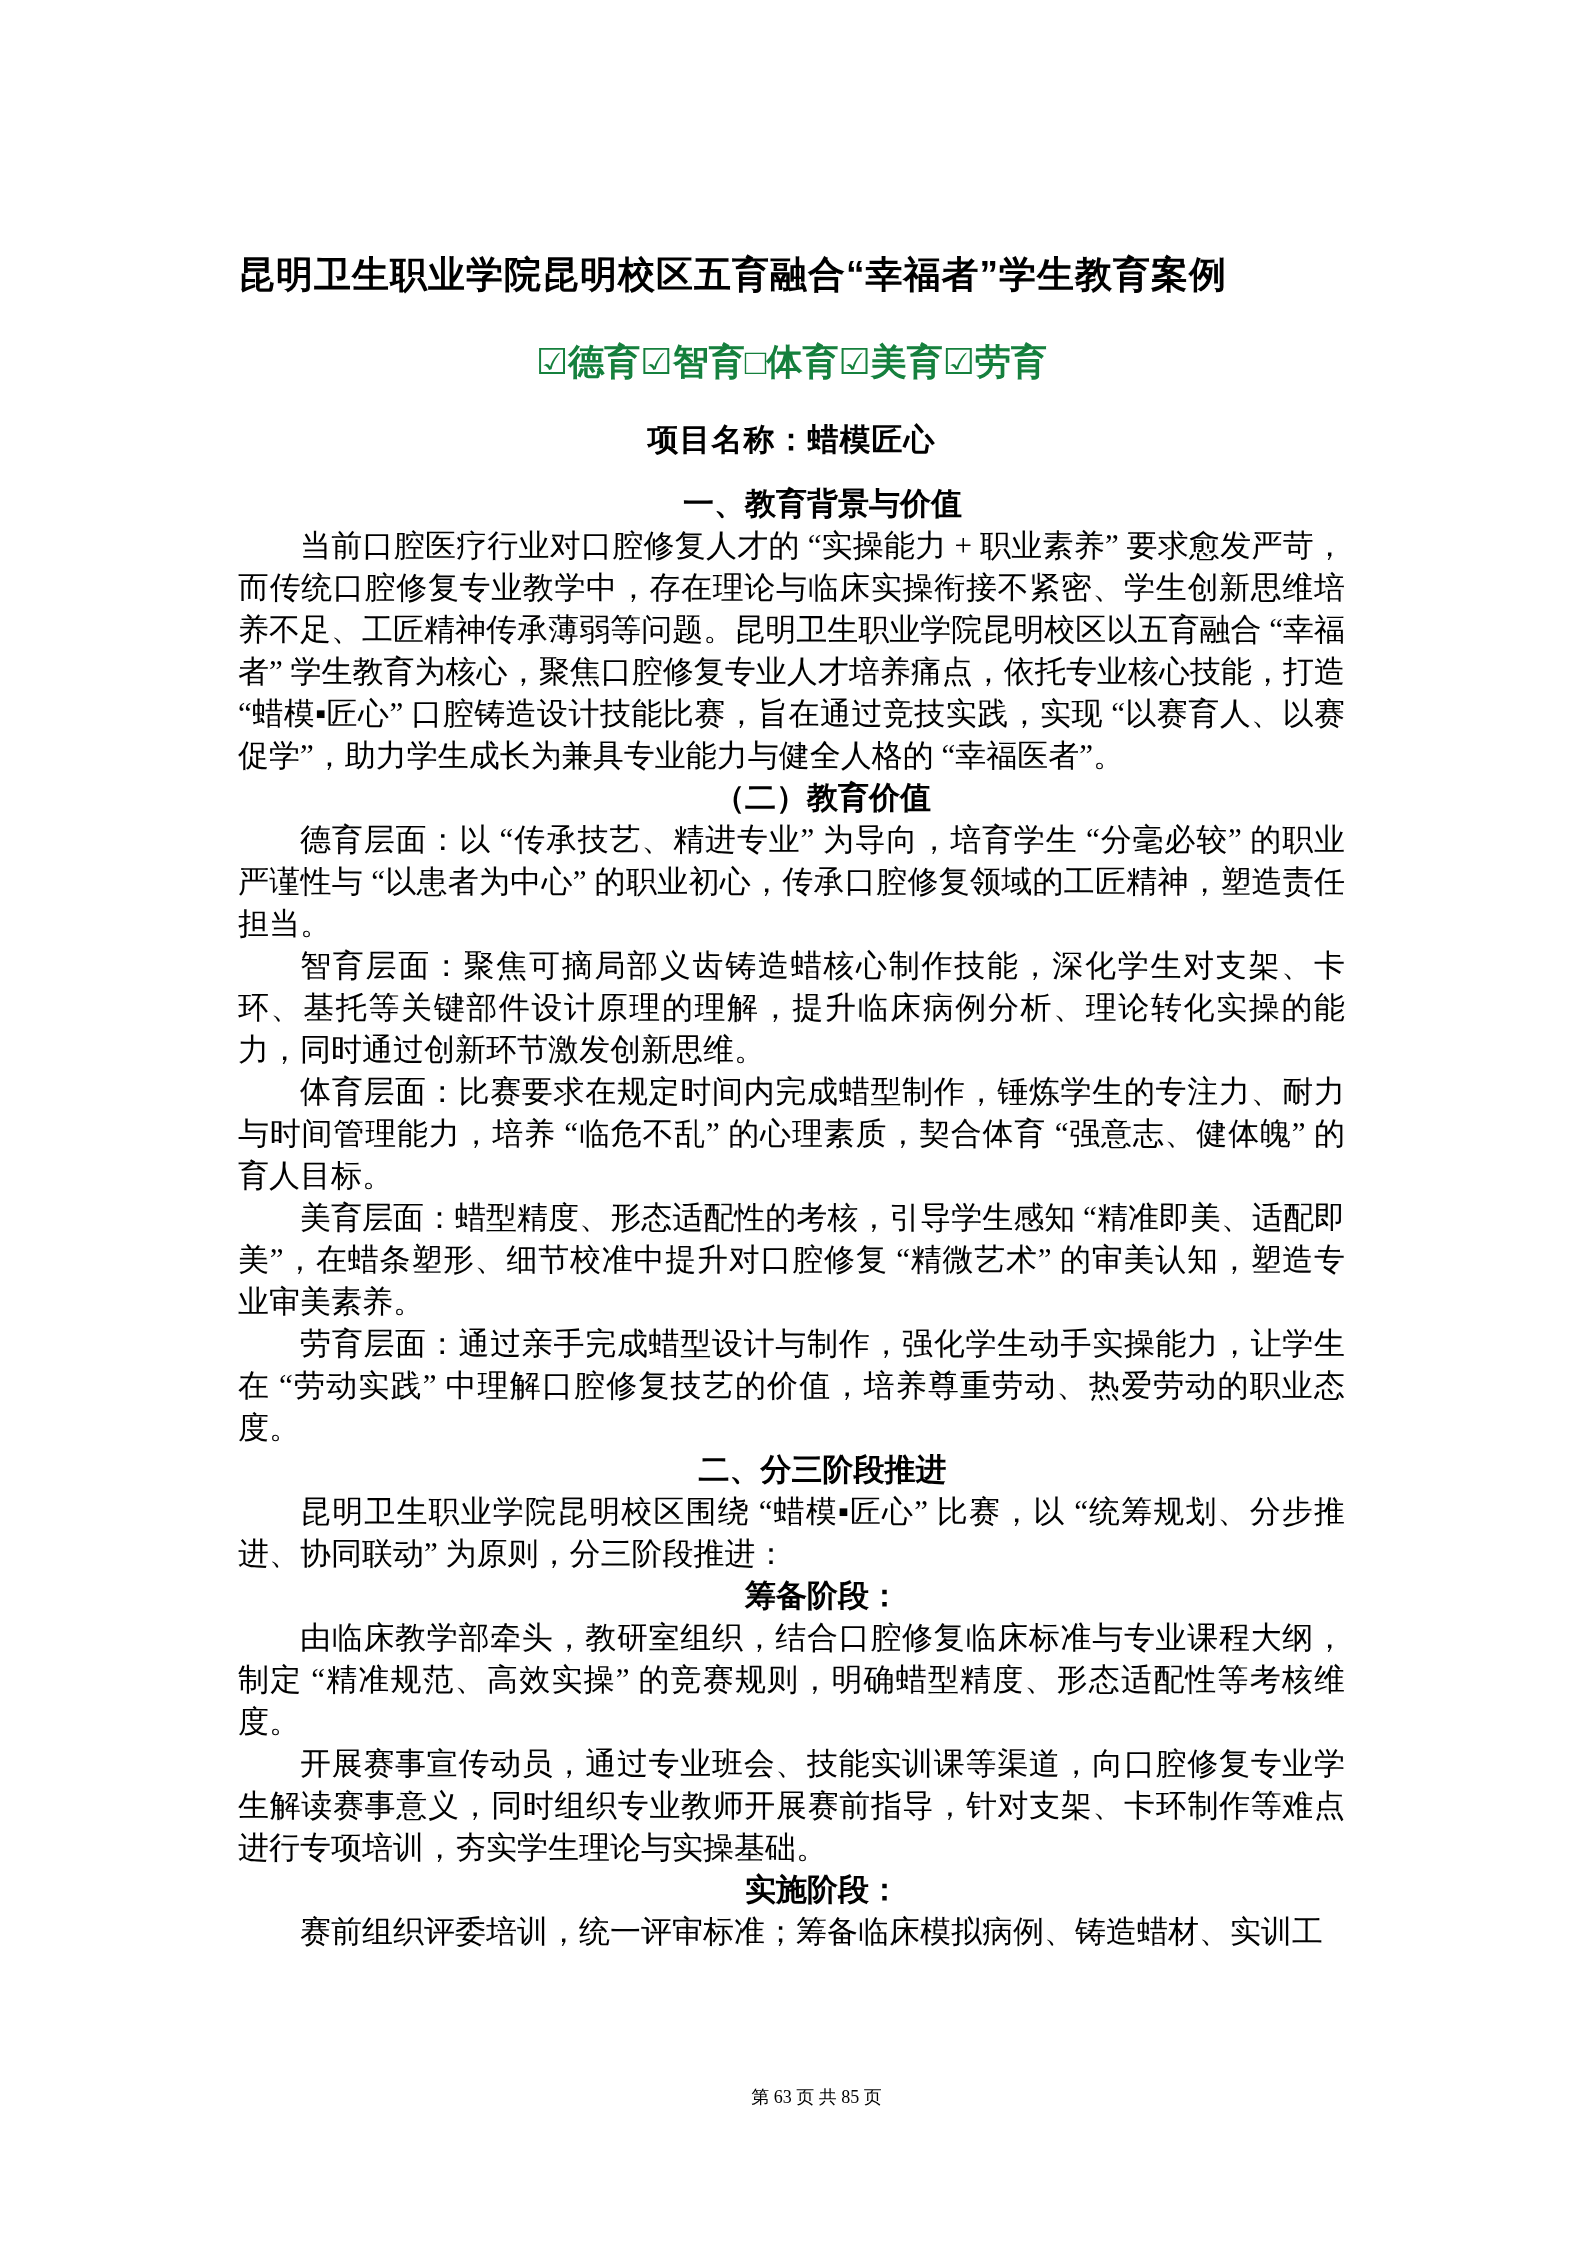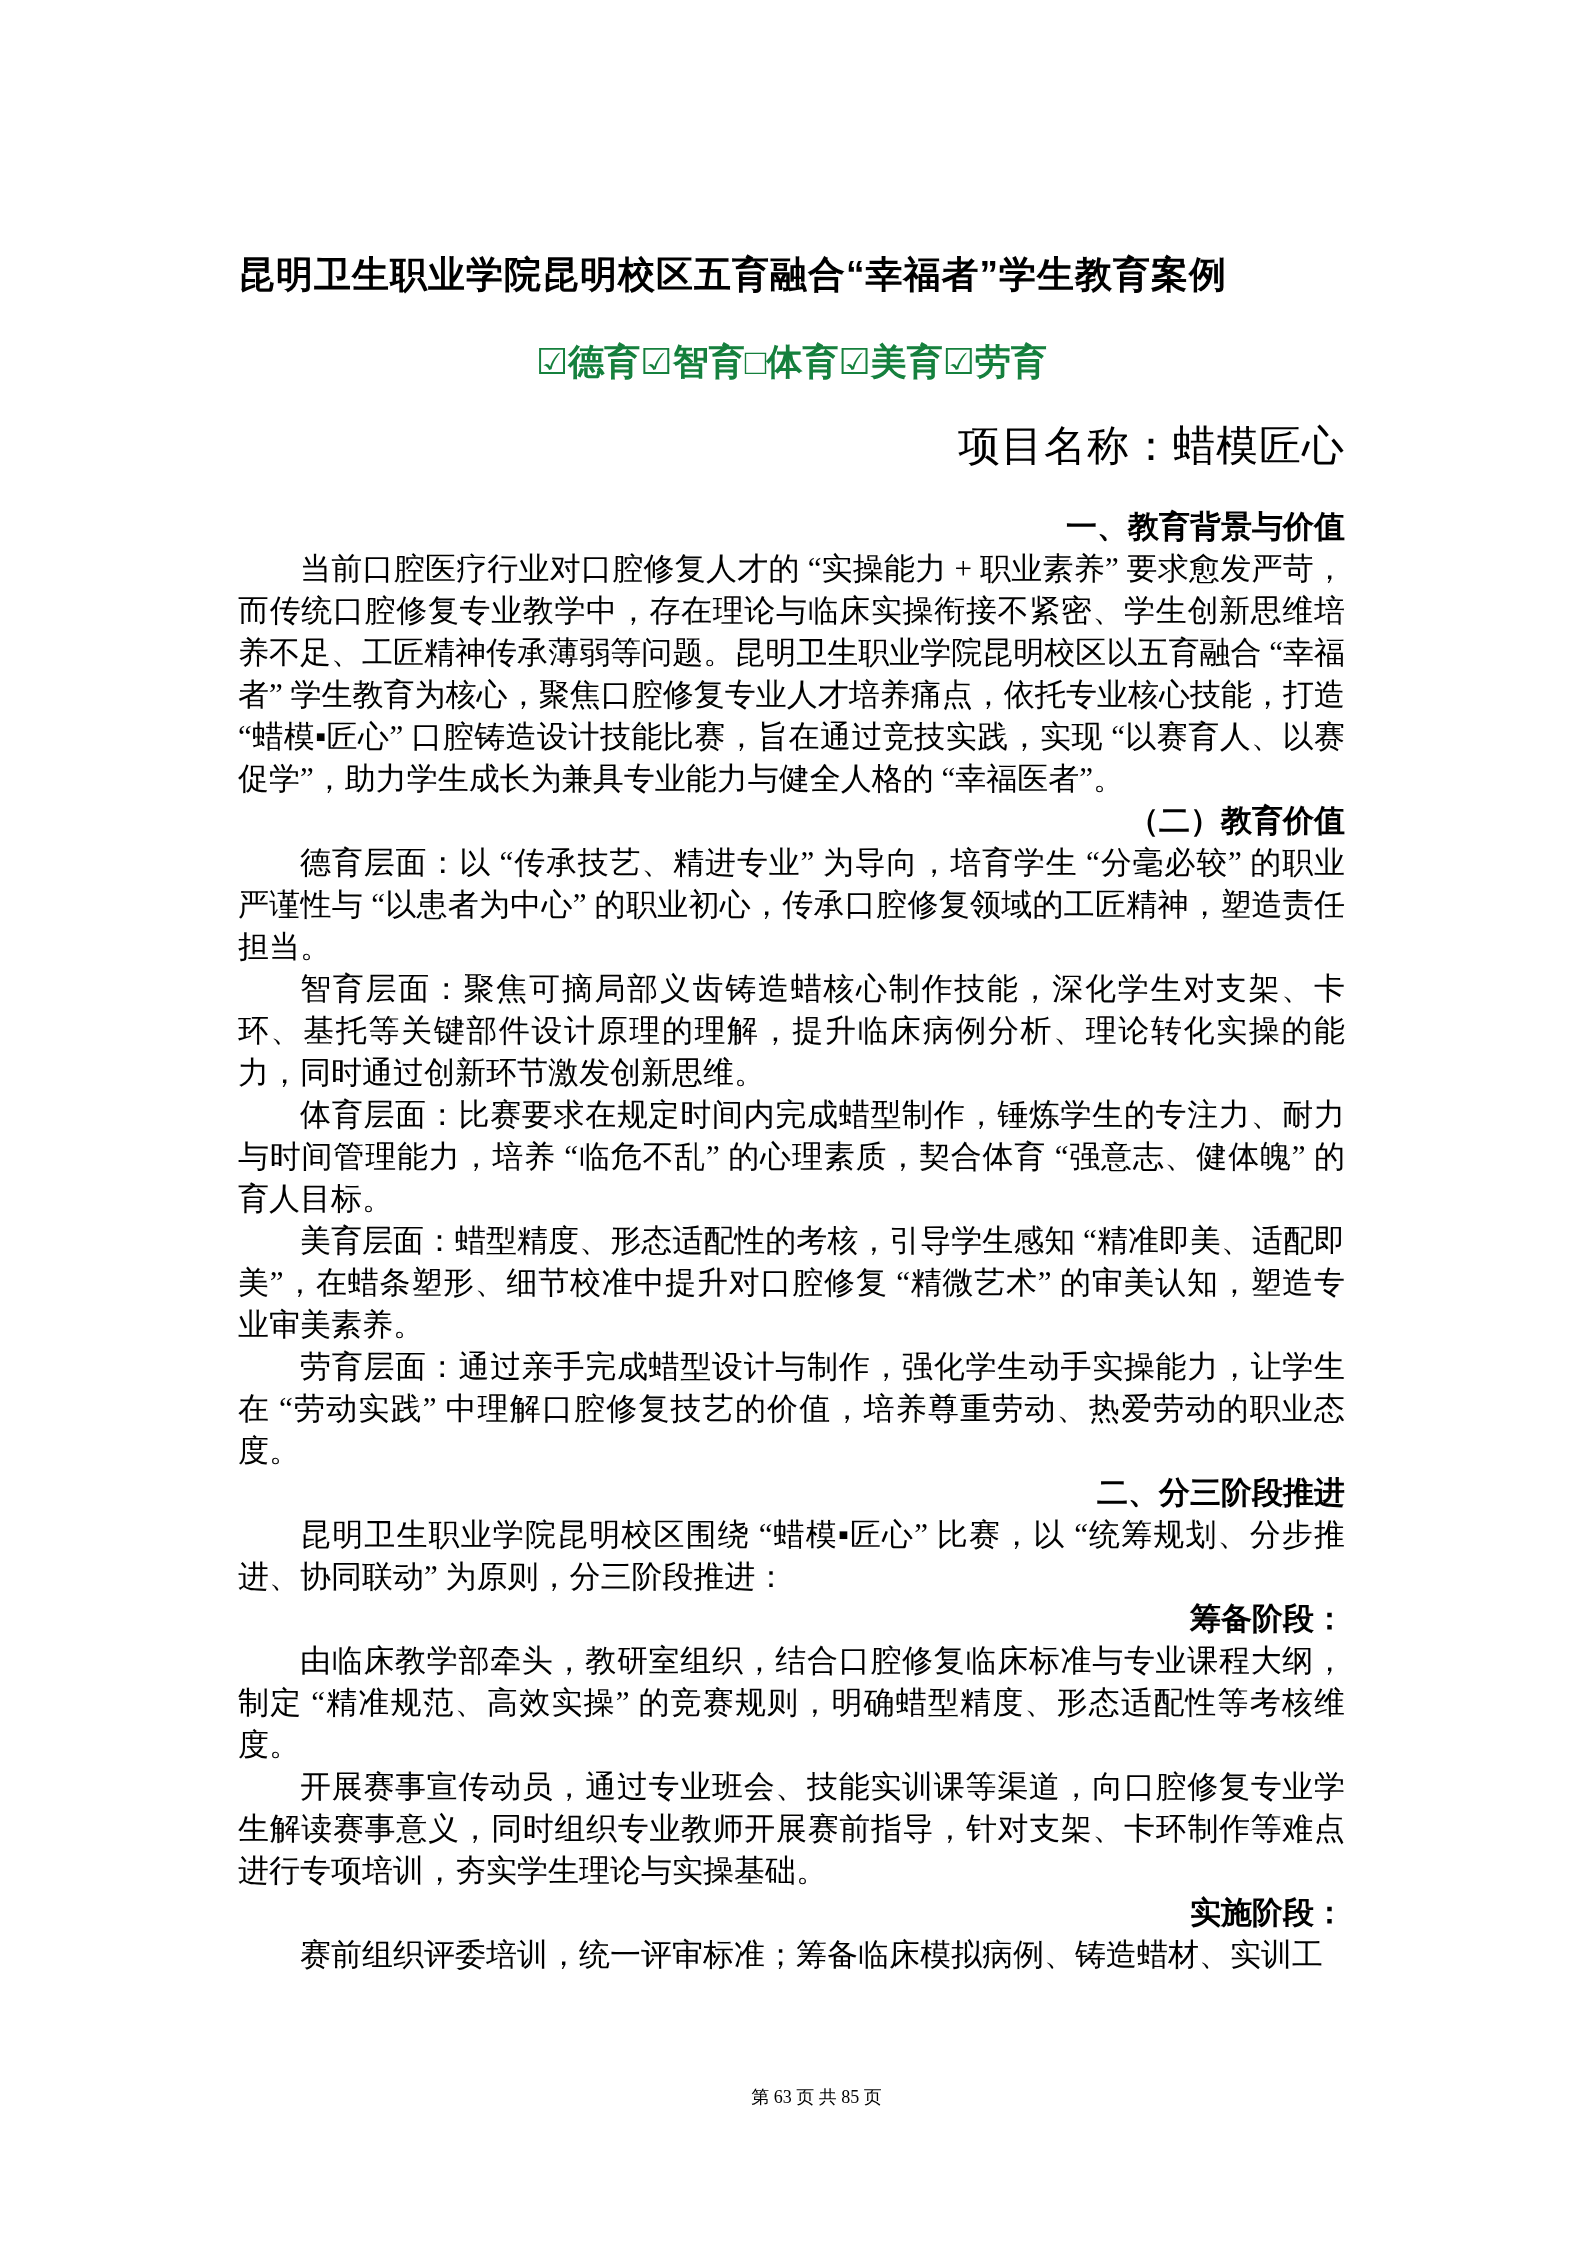--- a/index.html
+++ b/index.html
@@ -33,40 +33,40 @@
     font-weight:bold;
     font-size:36px;
     line-height:1.2;
     text-align:center;
     color:#15803d;
   }
   .five-line .cb{display:inline-block;}
   .project-title{
     margin-top:37px;
     font-family:"Liberation Sans","DejaVu Sans",sans-serif;
-    font-weight:normal;
-    font-size:42px;
+    font-weight:bold;
+    font-size:31px;
     line-height:1.2;
-    text-align:right;
+    text-align:center;
     letter-spacing:1px;
   }
   .content{
     margin-top:22px;
     font-size:31px;
     line-height:42px;
     text-align:justify;
   }
   .content p{
     margin:0;
     padding:0;
     text-indent:2em;
   }
   .content p.heading{
     font-weight:bold;
-    text-align:right;
+    text-align:center;
   }
   .page-footer{
     position:absolute;
     top:2082px;
     left:0;
     width:1587px;
     text-align:center;
     font-size:18px;
     line-height:30px;
     color:#000;

